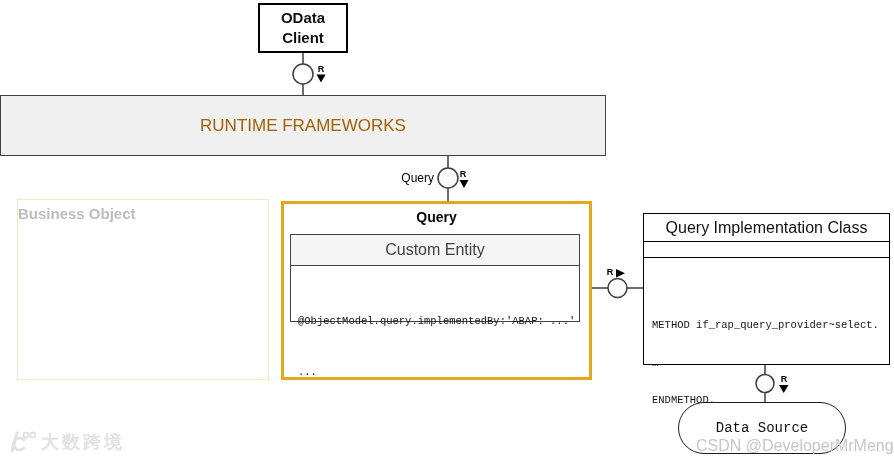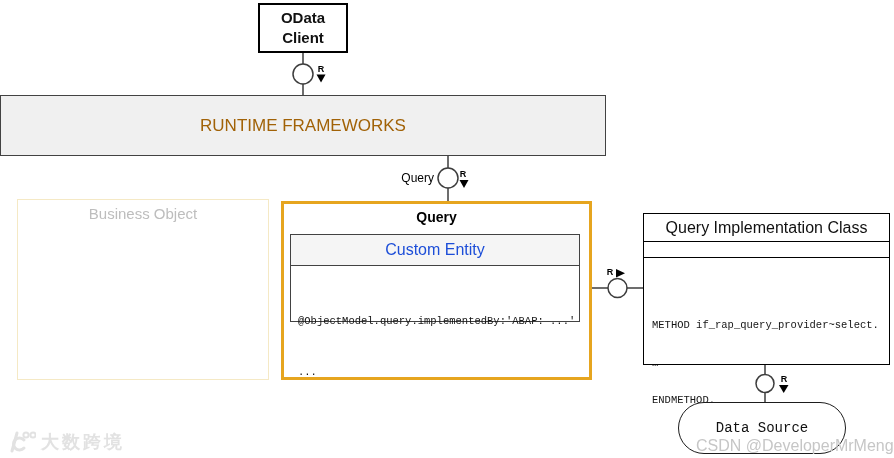--- a/index.html
+++ b/index.html
@@ -16,34 +16,34 @@
     left:258px;top:3px;width:90px;height:50px;border:2px solid #000;
     display:flex;align-items:center;justify-content:center;text-align:center;
     font-weight:bold;font-size:15px;line-height:20px;
   }
   #runtime-frameworks{
     left:0;top:95px;width:606px;height:61px;border:1.5px solid #424242;background:#f0f0f0;
     display:flex;align-items:center;justify-content:center;font-size:17px;color:#a16207;
   }
   #business-object{
     left:17px;top:199px;width:252px;height:181px;border:1.5px solid #f5e9c5;
-    padding-top:5px;text-align:center;font-weight:normal;font-size:15px;color:#bdbdbd;
+    padding-top:5px;font-weight:bold;font-size:15px;color:#bdbdbd;
   }
   #query-group{
     left:281px;top:201px;width:311px;height:179px;border:3px solid #e6a51f;
   }
   #query-group .grp-title{
     text-align:center;font-weight:bold;font-size:14px;margin-top:5px;color:#000;
   }
   #custom-entity{
     left:290px;top:234px;width:290px;height:88px;border:1.5px solid #424242;
   }
   #custom-entity .hdr{
     height:30px;background:#f5f5f5;border-bottom:1.5px solid #424242;
-    display:flex;align-items:center;justify-content:center;font-size:16px;color:#1d4ed8;
+    display:flex;align-items:center;justify-content:center;font-size:16px;color:#404040;
   }
   .code{
     font-family:"Liberation Mono","DejaVu Sans Mono",monospace;
     color:#151515;white-space:pre;
   }
   #custom-entity .code{padding:13px 7px 0;font-size:10.5px;line-height:17px;}
   #query-impl-class{
     left:643px;top:213px;width:247px;height:152px;border:1.5px solid #000;
   }
   #query-impl-class .cls-title{

